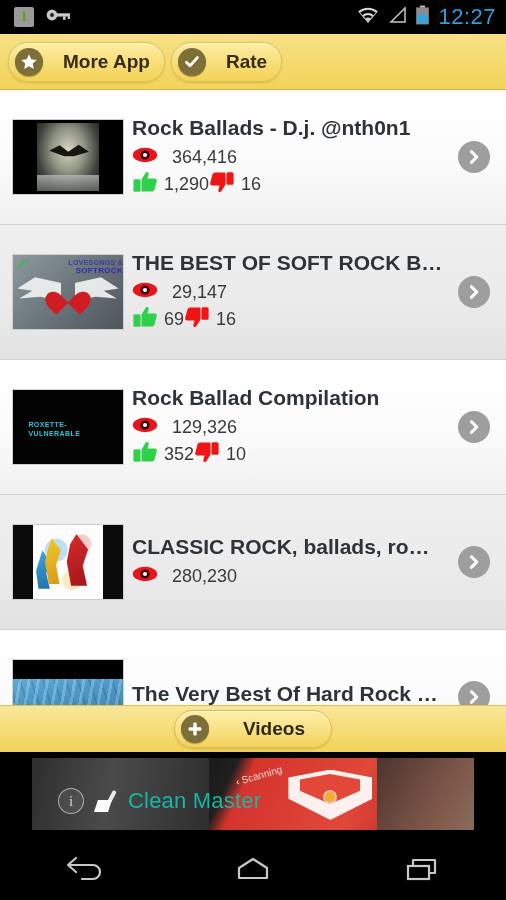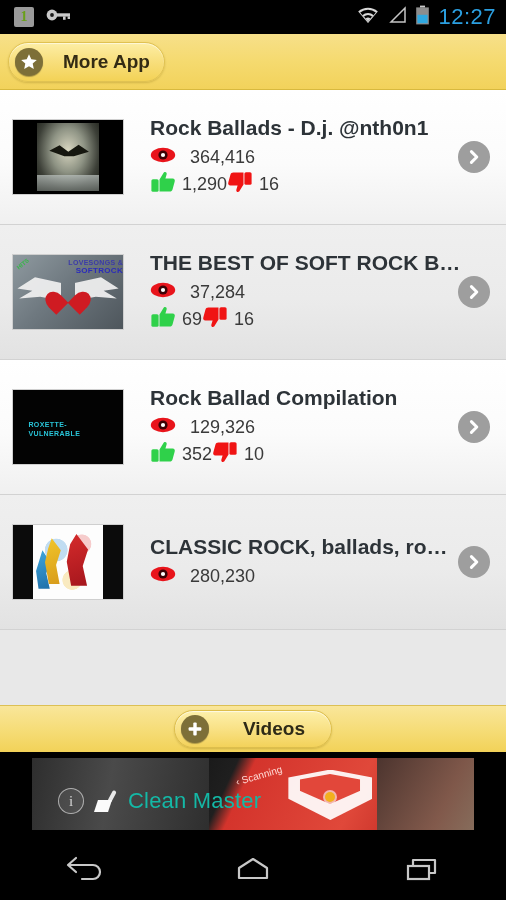--- a/index.html
+++ b/index.html
@@ -56,21 +56,21 @@
   .row {
     position:relative; height:135px; display:flex; align-items:center;
     padding:0 8px; border-bottom:1px solid #d2d2d2;
   }
   .row.odd  { background:linear-gradient(to bottom,#ffffff 0%,#fbfbfb 55%,#f0f0f0 100%); }
   .row.even { background:linear-gradient(to bottom,#efefef 0%,#ebebeb 55%,#e2e2e2 100%); }
   .thumb {
     width:112px; height:76px; flex:none; background:#000; margin-left:4px;
     position:relative; overflow:hidden; border:1px solid #cfcfcf;
   }
-  .row-body { flex:1; padding-left:26px; min-width:0; }
+  .row-body { flex:1; padding-left:8px; min-width:0; }
   .row-title {
     font-size:21px; font-weight:bold; color:#2d3338; white-space:nowrap;
     overflow:hidden; text-overflow:ellipsis; margin-bottom:7px;
   }
   .stat { display:flex; align-items:center; gap:14px; margin-bottom:3px; font-size:18px; color:#3a3a3a; }
   .stat-line2 { display:flex; align-items:center; gap:0px; font-size:18px; color:#3a3a3a; }
   .stat-line2 .num { margin-left:6px; }
   .stat-line2 .num2 { margin-left:6px;text-align:center; }
   .chev {
     position:absolute; right:16px; top:50%; transform:translateY(-50%);
@@ -231,20 +231,28 @@
 
   <div class="header">
     <div class="pill">
       <span class="badge-circle">
         <svg width="18" height="18" viewBox="0 0 18 18">
           <path d="M9 1.2 L11.3 6.2 L16.8 6.9 L12.7 10.6 L13.8 16 L9 13.3 L4.2 16 L5.3 10.6 L1.2 6.9 L6.7 6.2 Z" fill="#ffffff"></path>
         </svg>
       </span>
       <span class="pill-label">More App</span>
     </div>
+    <div class="pill">
+      <span class="badge-circle">
+        <svg width="18" height="18" viewBox="0 0 18 18">
+          <path d="M3.4 9.2 L7 12.8 L14.4 4.6" fill="none" stroke="#ffffff" stroke-width="2.8" stroke-linecap="round" stroke-linejoin="round"></path>
+        </svg>
+      </span>
+      <span class="pill-label">Rate</span>
+    </div>
   </div>
 
   <div class="list">
 
     <div class="row odd">
       <div class="thumb">
         <div class="art">
           <div class="t1-inner"></div>
             <div class="t1-base"></div>
             <div class="t1-bird"></div>
@@ -303,21 +311,21 @@
       <div class="row-body">
         <div class="row-title">THE BEST OF SOFT ROCK B…</div>
         <div class="stat">
           <span>
             <svg width="26" height="16" viewBox="0 0 26 16">
               <ellipse cx="13" cy="8" rx="12.2" ry="7.2" fill="#e8141b"></ellipse>
               <circle cx="13" cy="8" r="4.6" fill="#3c0205"></circle>
               <circle cx="13" cy="8" r="2.1" fill="#ffffff"></circle>
             </svg>
           </span>
-          <span>37,284</span>
+          <span>29,147</span>
         </div>
         <div class="stat-line2">
           <span>
             <svg width="26" height="22" viewBox="0 0 26 22">
               <path d="M9.5 8.4 L13.8 1.4 C15.6 0.3 17.2 1.6 16.6 3.6 L15.4 7.6 L22.6 7.6 C24.4 7.6 25.2 9 24.7 10.6 L22.6 18.2 C22.2 19.8 21.2 20.6 19.6 20.6 L9.5 20.6 Z" fill="#2fd14a"></path>
               <rect x="1.4" y="8.2" width="7.2" height="12.6" rx="1.6" fill="#2fd14a"></rect>
             </svg>
           </span>
           <span class="num">69</span>
           <span>
@@ -407,20 +415,38 @@
           <span>280,230</span>
         </div>
       </div>
       <div class="chev">
         <svg width="16" height="16" viewBox="0 0 16 16">
           <path d="M5.4 2.6 L10.8 8 L5.4 13.4" fill="none" stroke="#fff" stroke-width="3" stroke-linecap="round" stroke-linejoin="round"></path>
         </svg>
       </div>
     </div>
 
+    <div class="row odd">
+      <div class="thumb">
+        <div class="art">
+          <div class="t5-bg"></div>
+            <div class="t5-ice"></div>
+            <div class="t5-top"></div>
+
+        </div>
+      </div>
+      <div class="row-body">
+        <div class="row-title">The Very Best Of Hard Rock …</div>
+      </div>
+      <div class="chev">
+        <svg width="16" height="16" viewBox="0 0 16 16">
+          <path d="M5.4 2.6 L10.8 8 L5.4 13.4" fill="none" stroke="#fff" stroke-width="3" stroke-linecap="round" stroke-linejoin="round"></path>
+        </svg>
+      </div>
+    </div>
 
   </div>
 
   <div class="bottombar">
     <div class="videos-pill">
       <span class="badge-circle">
         <svg width="18" height="18" viewBox="0 0 18 18">
           <rect x="7.3" y="2.6" width="3.4" height="12.8" rx="1" fill="#ffffff"></rect>
           <rect x="2.6" y="7.3" width="12.8" height="3.4" rx="1" fill="#ffffff"></rect>
         </svg>

